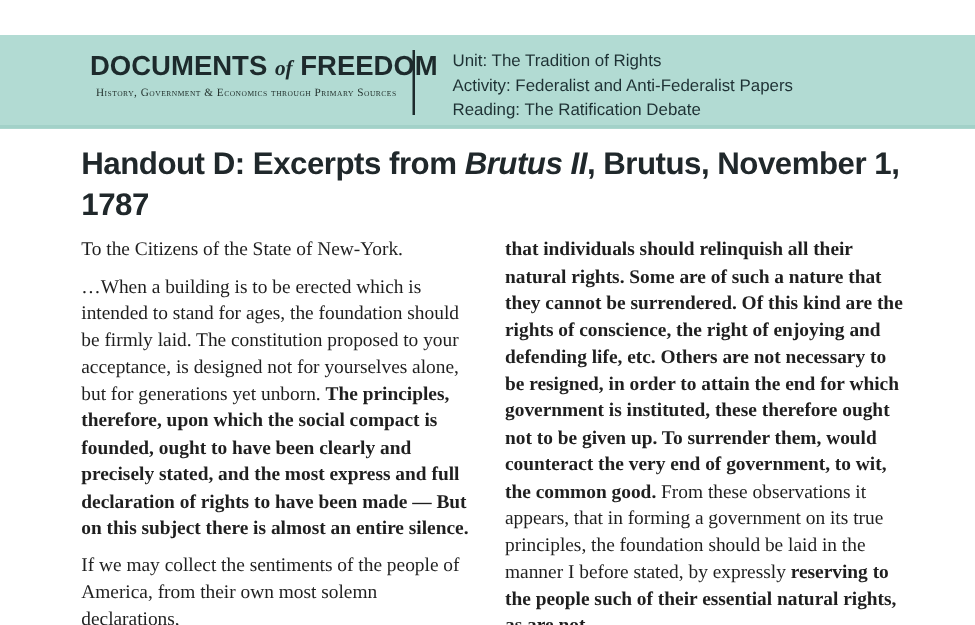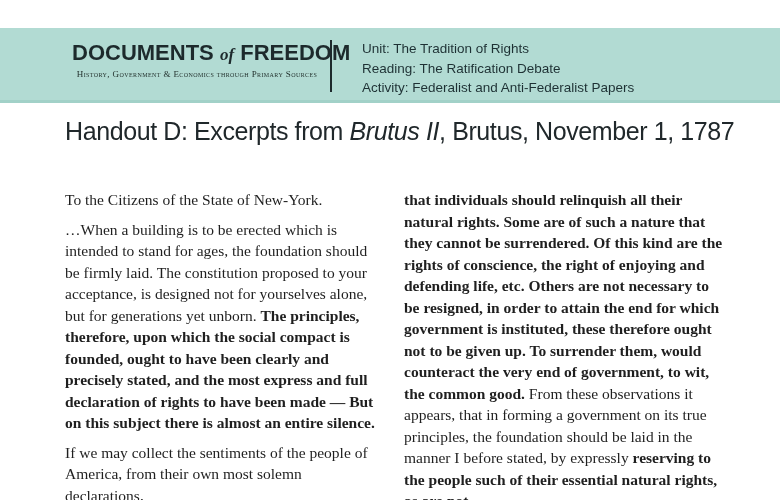--- a/index.html
+++ b/index.html
@@ -18,21 +18,21 @@
   .logo-tagline {
     font-family:"Liberation Serif", serif; font-variant:small-caps;
     font-size:9px; letter-spacing:0.4px; margin-top:2px; color:#24332f; white-space:nowrap;
   }
   .banner-divider { position:absolute; left:330px; top:12px; width:2px; height:52px; background:#1d2a2c; }
   .meta { position:absolute; left:362px; top:11px; font-size:13.5px; line-height:19.5px; color:#1e3134; }
 
   
   .title {
     position:absolute; left:65px; top:115px; width:680px;
-    font-size:25px; line-height:33px; font-weight:normal; letter-spacing:-0.4px; color:#20282b;
+    font-size:25px; line-height:33px; font-weight:bold; letter-spacing:-0.4px; color:#20282b;
   }
   .title .i { font-style:italic; }
 
   
   .cols { position:absolute; left:65px; top:189px; display:flex; gap:24px; }
   .col { font-family:"Liberation Serif", serif; font-size:15.5px; line-height:21.5px; color:#1f1f1f; }
   .col-left { width:315px; }
   .col-right { width:320px; }
   .col p { margin:0 0 8px 0; }
   .b { font-weight:bold; }
@@ -44,22 +44,22 @@
 <div class="page">
 
   <header class="banner">
     <div class="logo">
       <div class="logo-line"><span>DOCUMENTS</span> <span class="logo-of">of</span> <span>FREEDOM</span></div>
       <div class="logo-tagline">History, Government &amp; Economics through Primary Sources</div>
     </div>
     <div class="banner-divider"></div>
     <div class="meta">
       <div>Unit: The Tradition of Rights</div>
+      <div>Activity: Federalist and Anti-Federalist Papers</div>
       <div>Reading: The Ratification Debate</div>
-      <div>Activity: Federalist and Anti-Federalist Papers</div>
     </div>
   </header>
 
   <h1 class="title"><span>Handout D: Excerpts from </span><span class="i">Brutus II</span><span>, Brutus, November 1, 1787</span></h1>
 
   <main class="cols">
     <div class="col col-left">
         <p><span>To the Citizens of the State of New-York.</span></p>
         <p><span>…When a building is to be erected which is intended to stand for ages, the foundation should be firmly laid. The constitution proposed to your acceptance, is designed not for yourselves alone, but for generations yet unborn. </span><span class="b">The principles, therefore, upon which the social compact is founded, ought to have been clearly and precisely stated, and the most express and full declaration of rights to have been made — But on this subject there is almost an entire silence.</span></p>
         <p><span>If we may collect the sentiments of the people of America, from their own most solemn declarations,</span></p>

